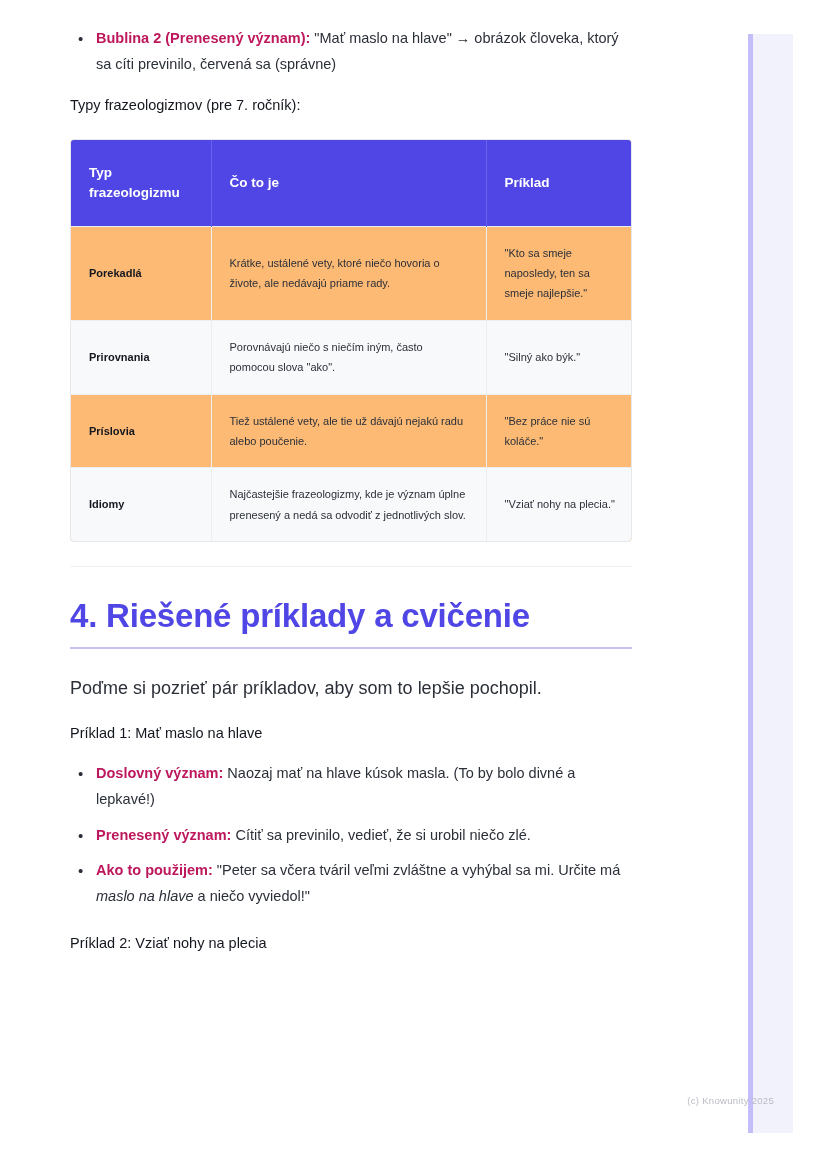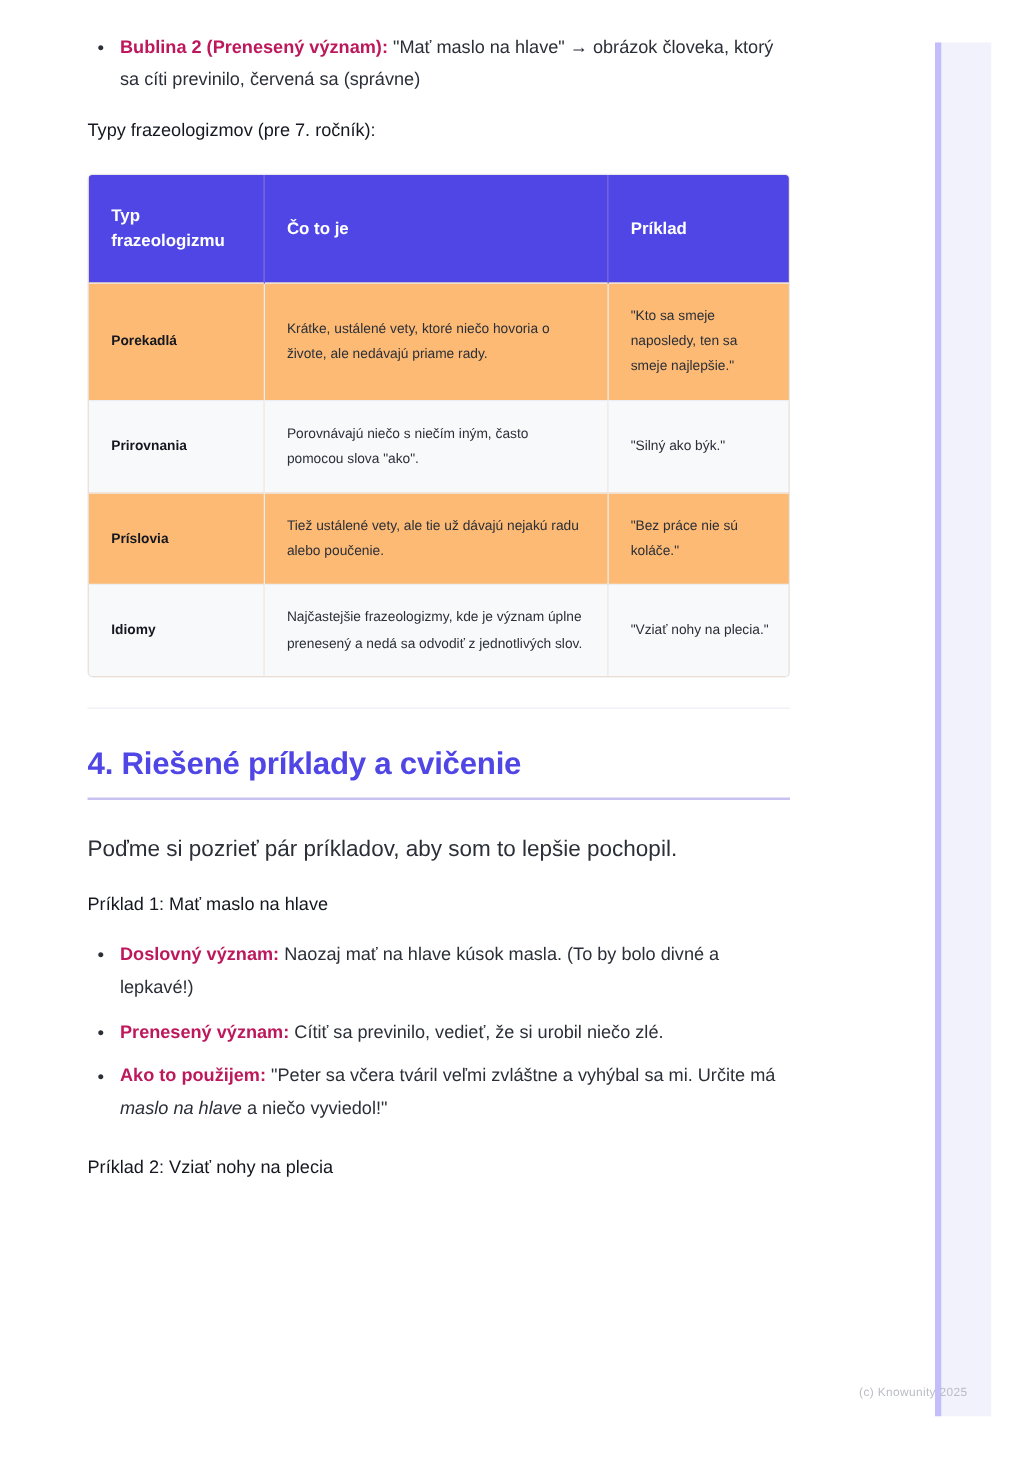--- a/index.html
+++ b/index.html
@@ -134,37 +134,37 @@
   col.col-what    { width: 275px; }
   col.col-example { width: 148px; }
 
   
   hr.sec-divider {
     border: none;
     border-top: 1px solid #eef0f3;
     margin: 24px 0 30px 0;
   }
   h2.sec-title {
-    font-size: 25px;
+    font-size: 33px;
     font-weight: bold;
     color: #4f46e5;
     margin: 0 0 12px 0;
     letter-spacing: -0.2px;
   }
   .sec-underline {
     border: none;
     border-top: 2px solid #c7c2f0;
     margin: 0 0 24px 0;
   }
 
   
   .watermark {
     position: absolute;
     right: 54px;
-    bottom: 51px;
+    bottom: 65px;
     font-size: 9.5px;
     color: #b9bcc4;
     letter-spacing: 0.3px;
   }
 </style>
 </head>
 <body>
 
 <div class="right-panel"></div>
 <div class="right-panel-rail"></div>

